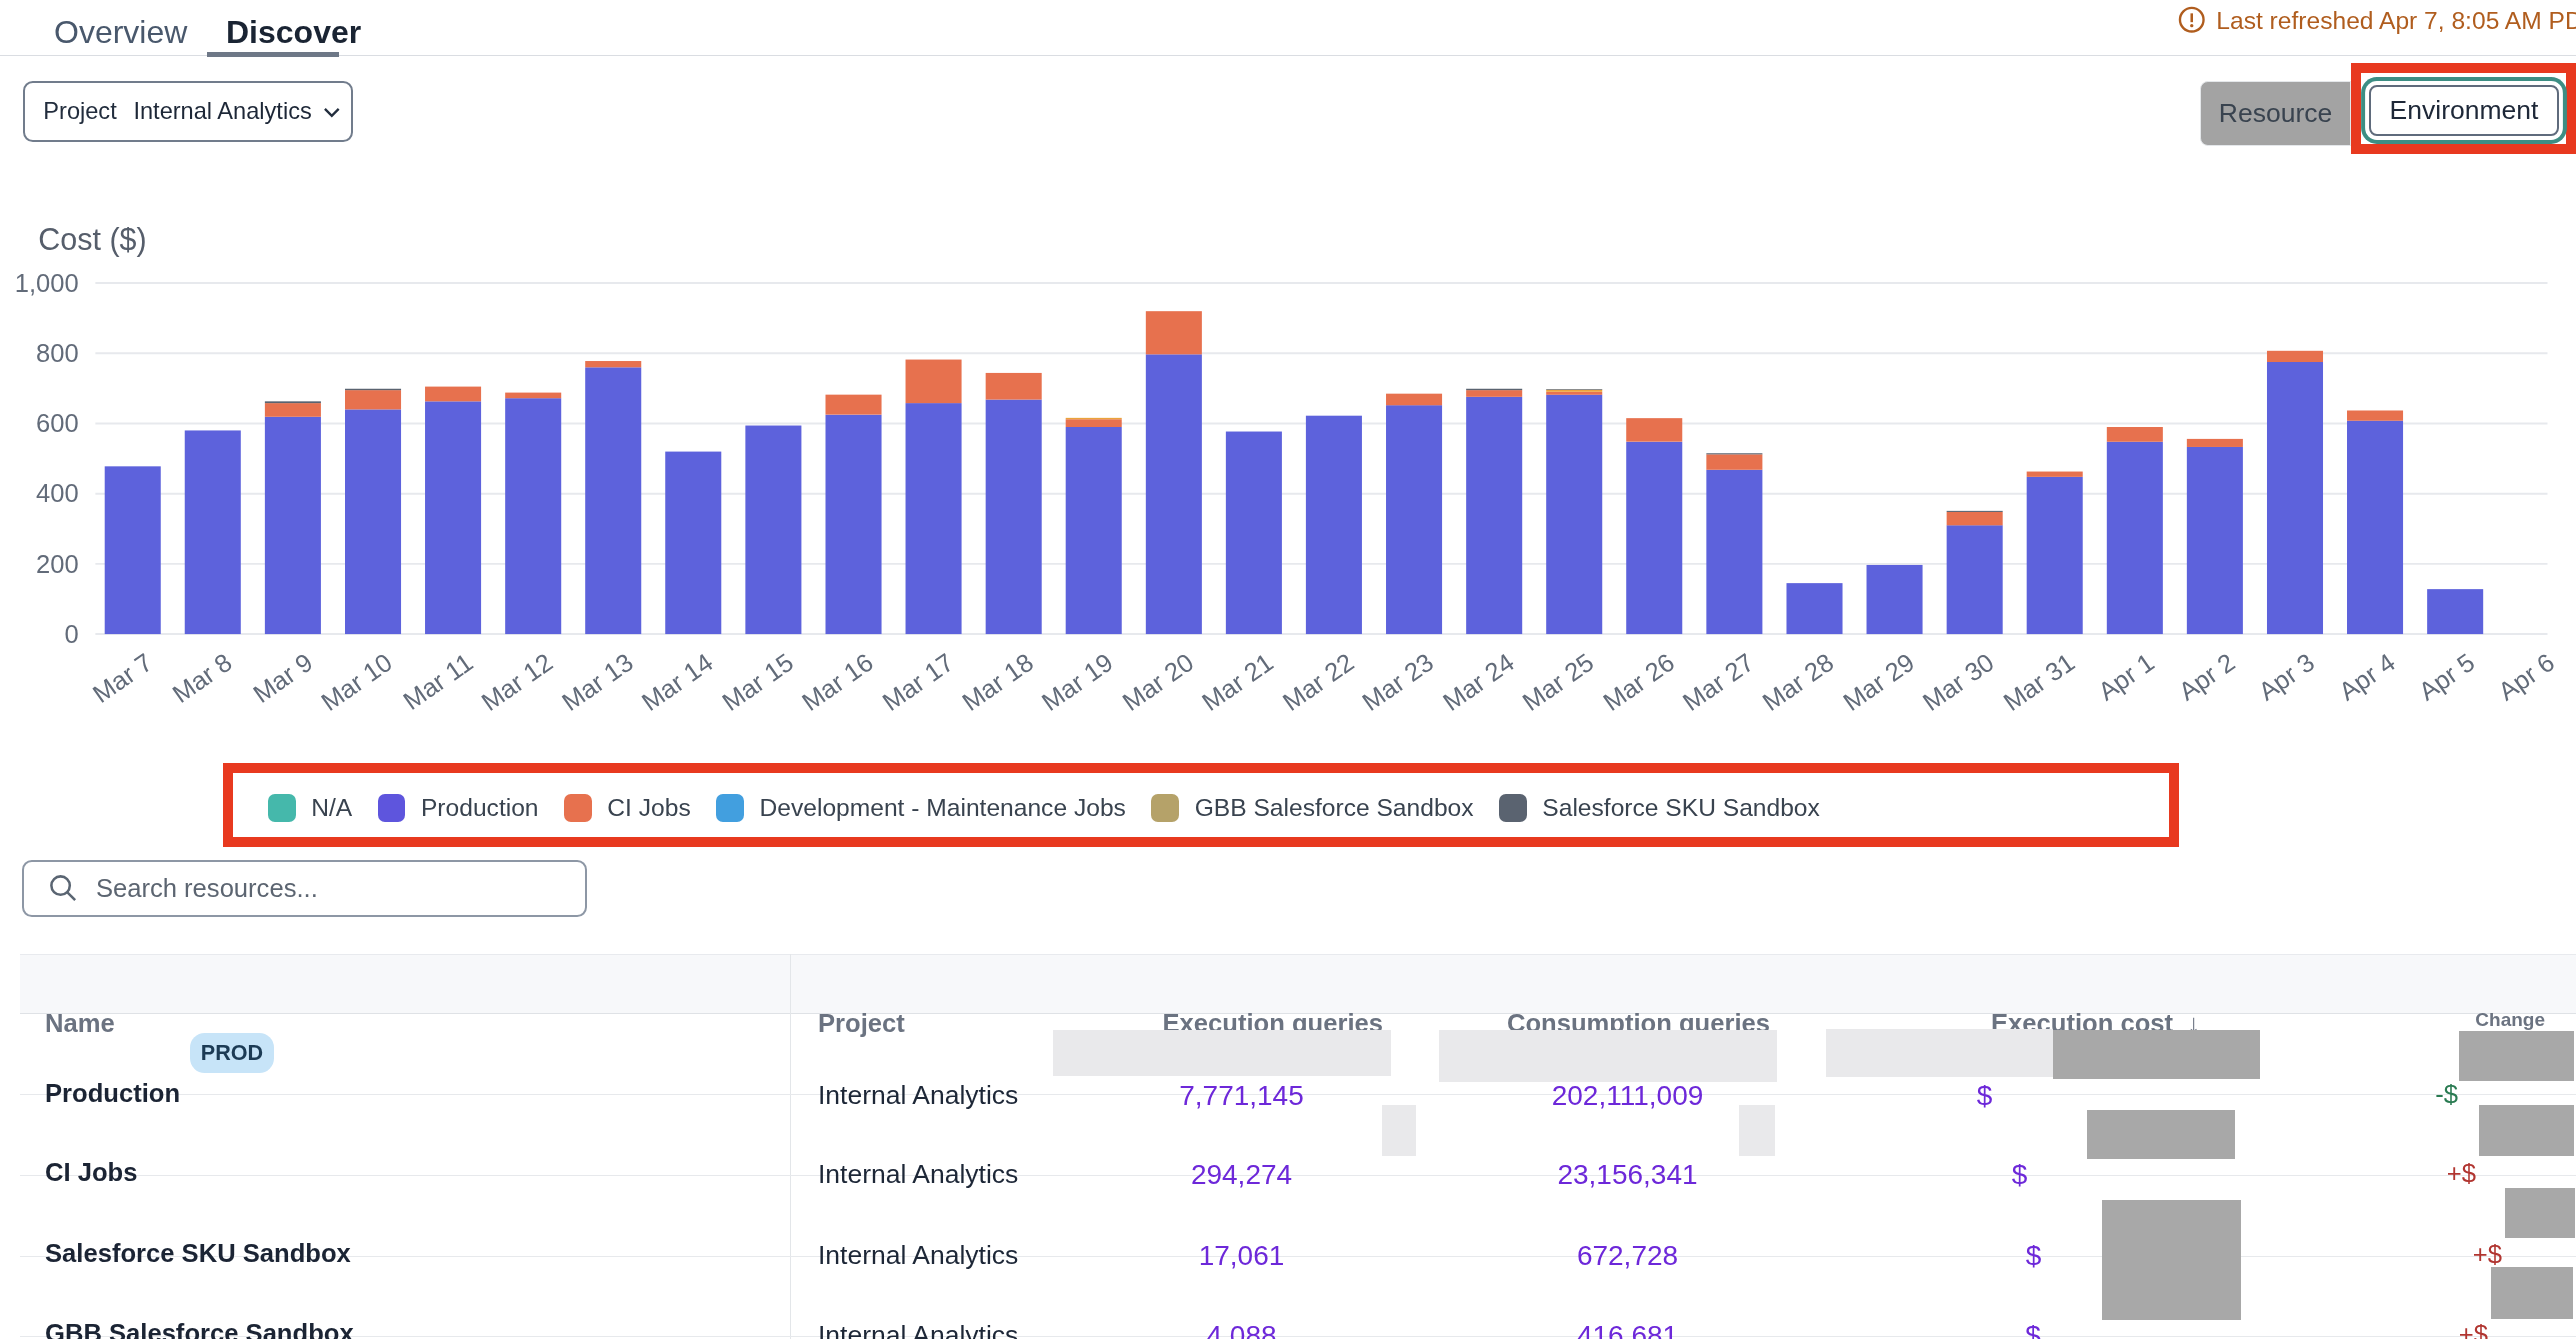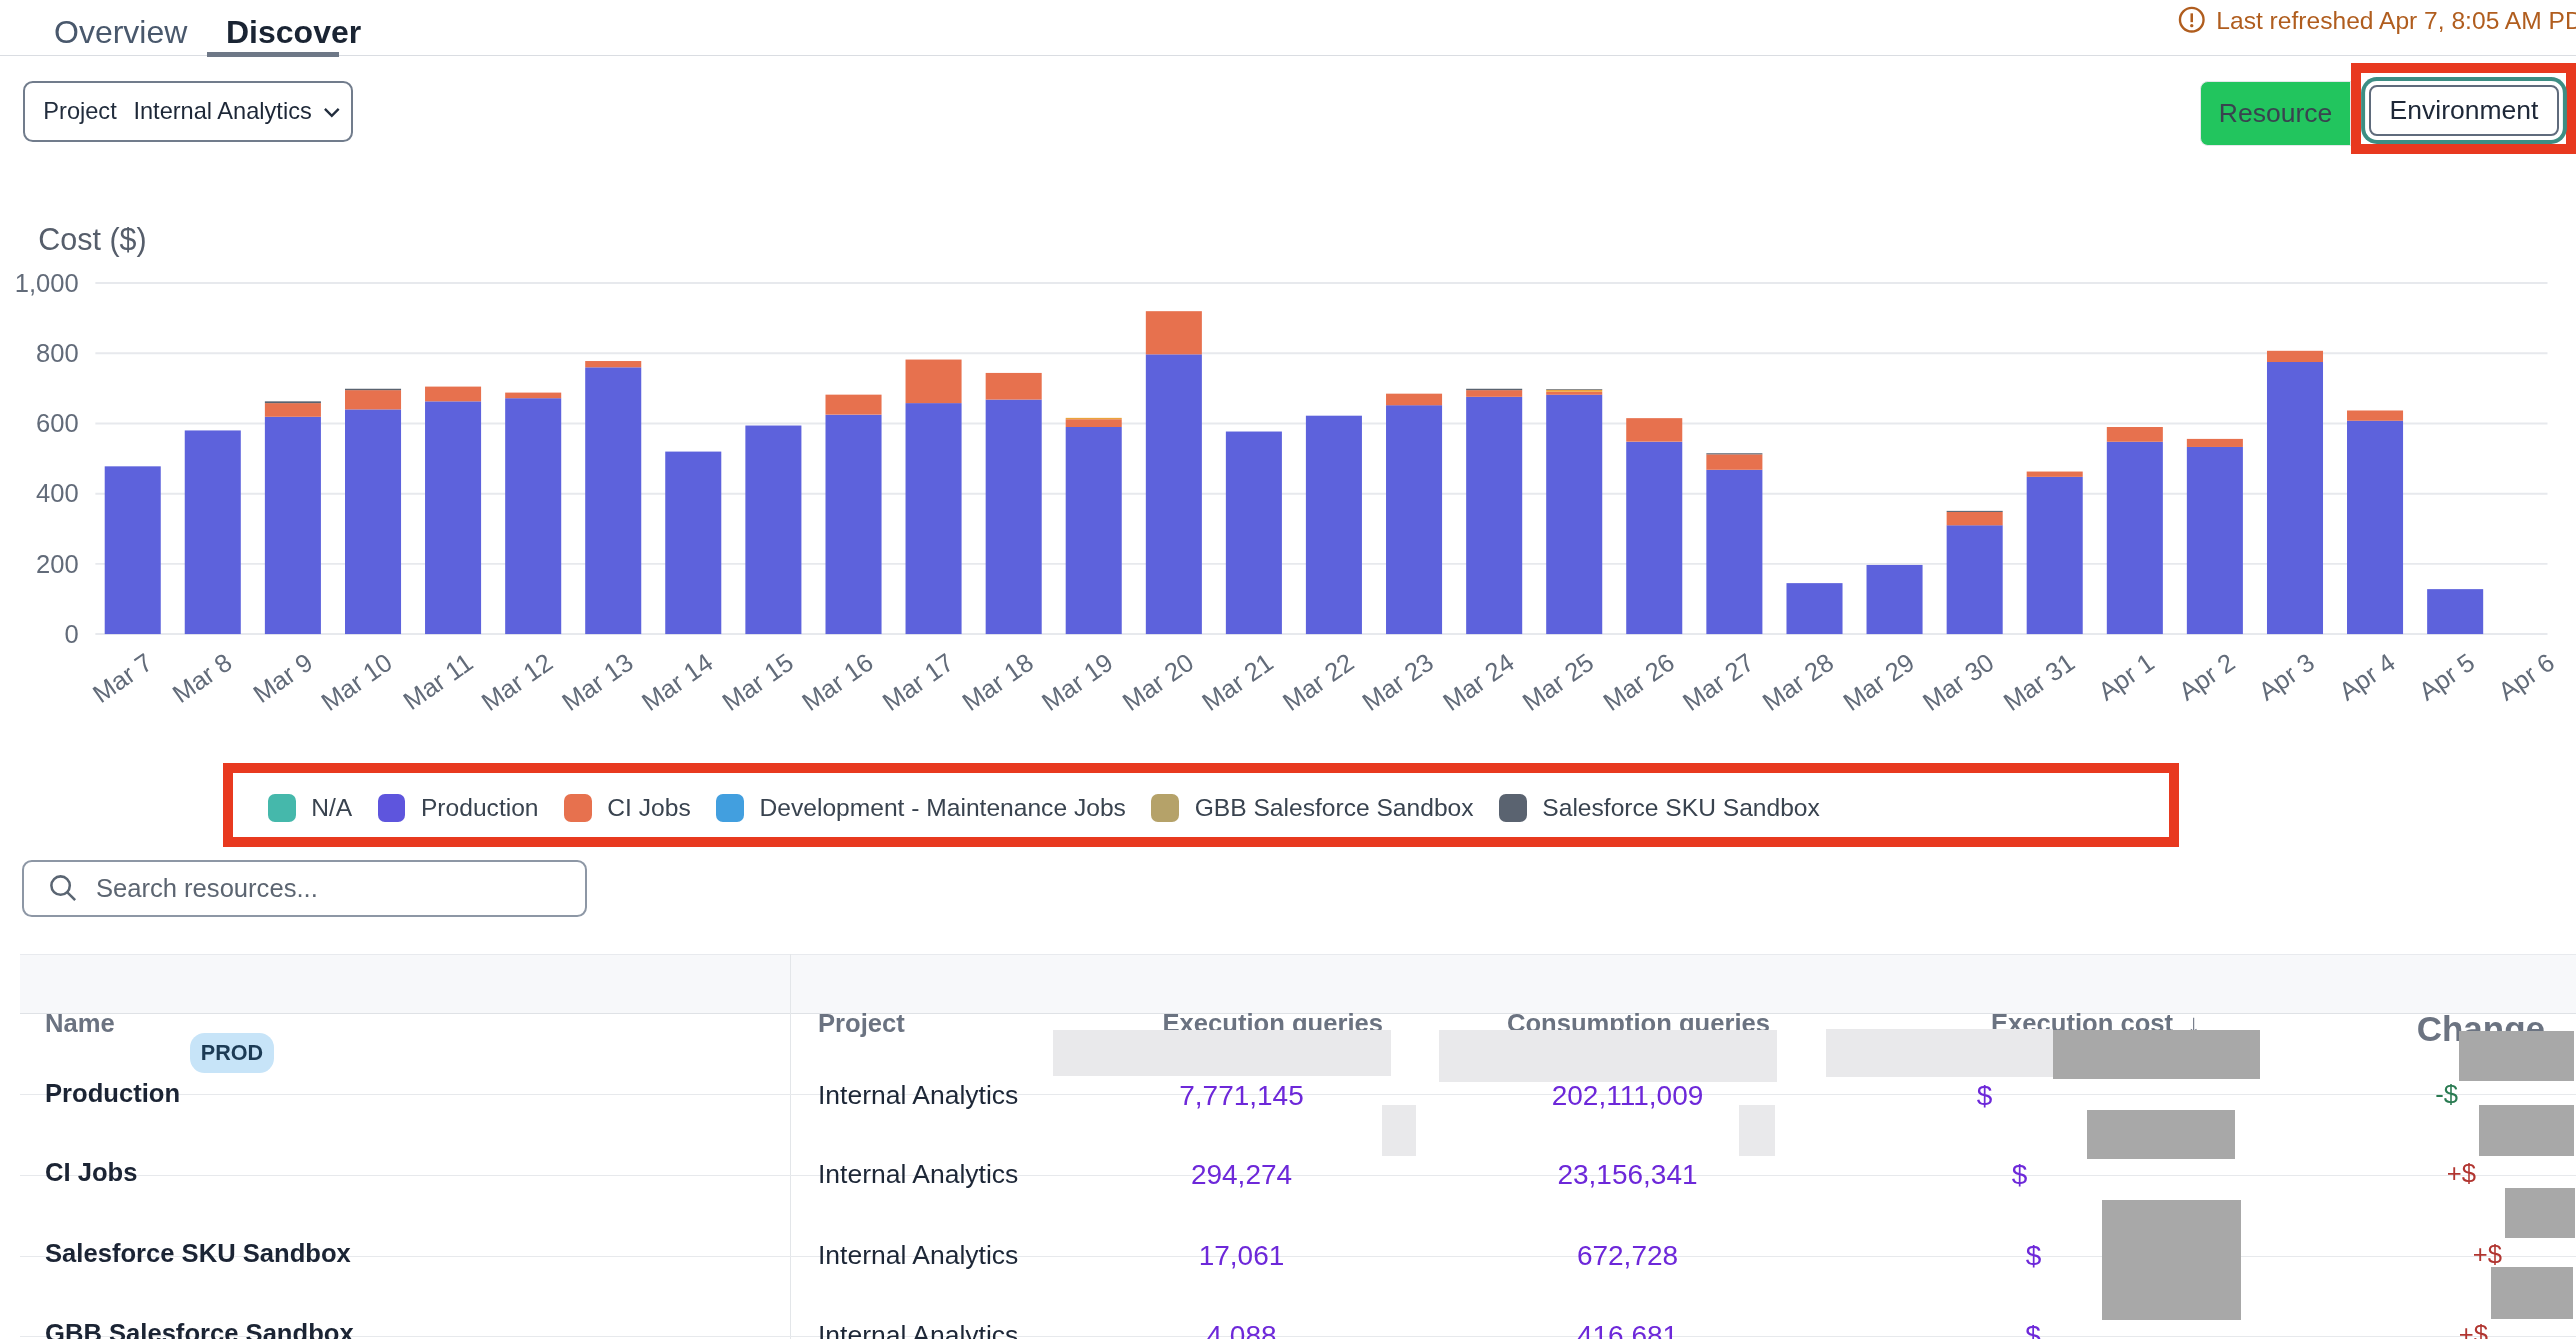--- a/index.html
+++ b/index.html
@@ -7,21 +7,21 @@
   .abs { position:absolute; }
   
   .tab { font-size:32px; color:#49586c; }
   .tab.active { color:#1a2433; font-weight:bold; }
   .tabline { position:absolute; left:207px; top:52px; width:132px; height:4.9px; background:#6e7887; z-index:3; }
   .hdrborder { position:absolute; left:0; top:55px; width:2576px; height:1px; background:#dadde2; }
   .refresh { position:absolute; left:2177px; top:3.9px; width:399px; height:39px; color:#b05d1e; font-size:24.6px; white-space:nowrap; overflow:hidden; }
   
   .projbtn { position:absolute; left:22.6px; top:81px; width:330px; height:61px; border:2px solid #717c8c; border-radius:9.8px; display:flex; align-items:center; font-size:23.6px; color:#222d3d; white-space:nowrap; }
   
-  .seg-res { position:absolute; left:2200px; top:81px; width:151px; height:65px; background:#22c55e; border:1px solid #e4e7ea; border-radius:7.9px 0 0 7.9px; display:flex; align-items:center; justify-content:center; font-size:26.5px; color:#39434f; }
+  .seg-res { position:absolute; left:2200px; top:81px; width:151px; height:65px; background:#a3a3a3; border:1px solid #e4e7ea; border-radius:7.9px 0 0 7.9px; display:flex; align-items:center; justify-content:center; font-size:26.5px; color:#39434f; }
   .redbox1 { position:absolute; left:2351px; top:63px; width:225px; height:91px; border:10.8px solid #e8391f; }
   .envbtn { position:absolute; left:2369px; top:85px; width:190px; height:51px; background:#fff; border:2px solid #5f6b7c; border-radius:7.9px; box-shadow:0 0 0 3.9px #ffffff, 0 0 0 7.9px #3d8e84; display:flex; align-items:center; justify-content:center; font-size:26.5px; color:#1e2838; }
   
   .xl { font-size:26px; fill:#626b79; }
   .yl { font-size:26px; fill:#626b79; }
   
   .redbox2 { position:absolute; left:223px; top:763px; width:1956px; height:84px; border:10.8px solid #e8391f; display:flex; align-items:center; padding-left:35px; padding-top:5.9px; }
   .leg { display:flex; align-items:center; gap:25.6px; font-size:24.6px; color:#39434f; }
   .leg .it { display:flex; align-items:center; gap:15.7px; white-space:nowrap; }
   .sw { width:27.5px; height:27.5px; border-radius:6.9px; flex:0 0 auto; }
@@ -191,21 +191,21 @@
     </svg>
     Search resources...
   </div>
 
   <div class="thead"></div>
   <div class="cell" style="left:45px; top:969px; font-size:25.6px; font-weight:bold; color:#6b7381;">Name</div>
   <div class="cell" style="left:818px; top:969px; font-size:25.6px; font-weight:bold; color:#6b7381;">Project</div>
   <div class="cell" style="left:1088px; top:969px; width:295px; text-align:right; font-size:25.6px; font-weight:bold; color:#6b7381;">Execution queries</div>
   <div class="cell" style="left:1475px; top:969px; width:295px; text-align:right; font-size:25.6px; font-weight:bold; color:#6b7381;">Consumption queries</div>
   <div class="cell" style="left:1991px; top:969px; font-size:25.6px; font-weight:bold; color:#6b7381;">Execution cost&nbsp; <span style="font-weight:normal;">↓</span></div>
-  <div class="cell" style="left:2348px; top:969px; width:197px; text-align:right; font-size:35px; font-weight:bold; color:#6b7381;">Change</div>
+  <div class="cell" style="left:2348px; top:969px; width:197px; text-align:right; font-size:19px; font-weight:bold; color:#6b7381;">Change</div>
   <div class="vdiv"></div>
   <div class="rowline" style="top:1094px;"></div>
   <div class="rowline" style="top:1175px;"></div>
   <div class="rowline" style="top:1256px;"></div>
   <div class="rowline" style="top:1336px;"></div>
 
   <div class="cell name" style="left:45px; top:1039px;">Production</div>
   <div class="badge">PROD</div>
   <div class="cell proj" style="left:818px; top:1040px;">Internal Analytics</div>
   <div class="hl" style="left:1053px; top:1030px; width:338px; height:46px;"></div>

